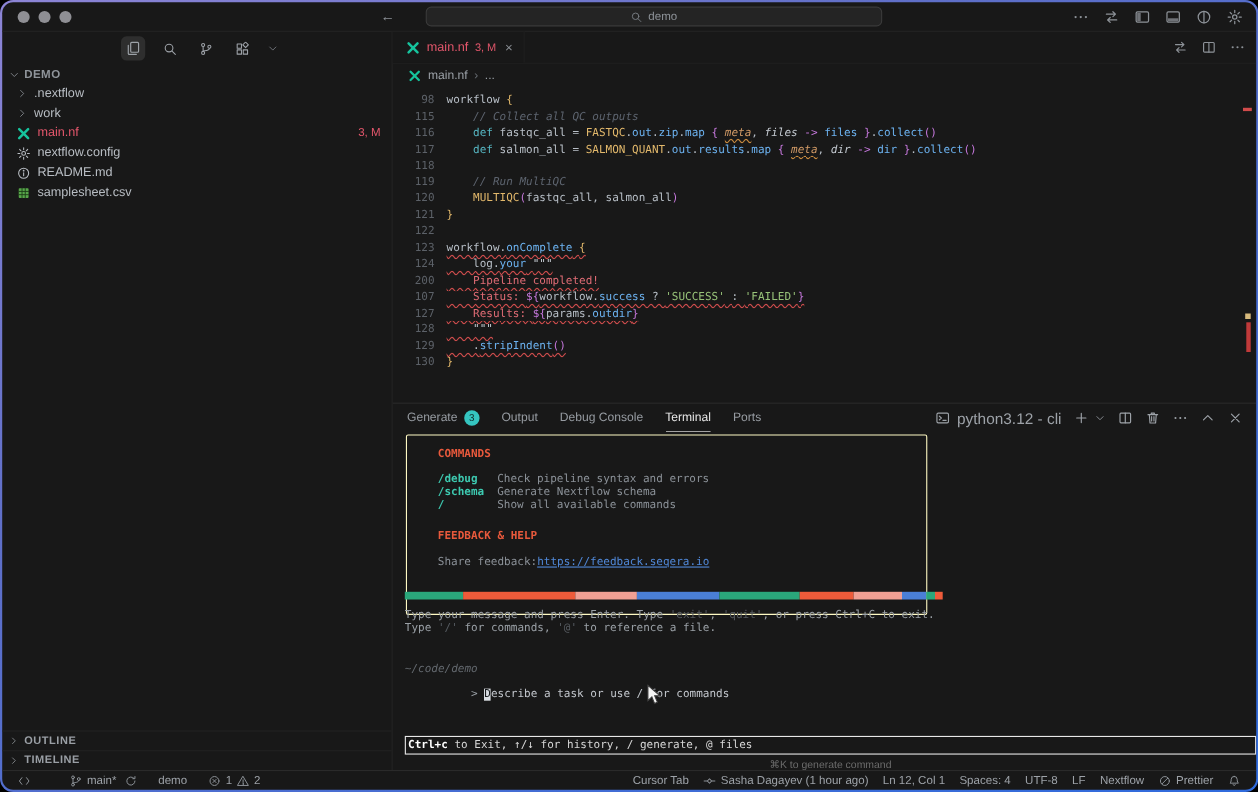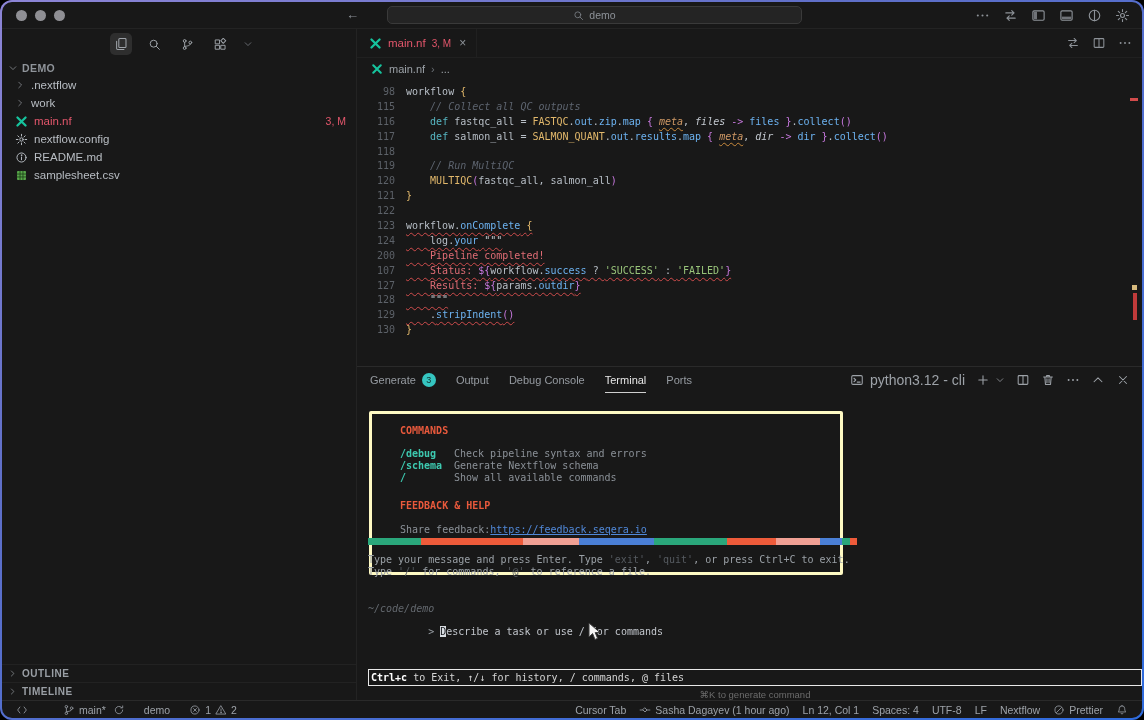--- a/index.html
+++ b/index.html
@@ -81,21 +81,21 @@
   .panel-header{height:26px;display:flex;align-items:center;padding-left:13px;gap:20px;
     font-family:"Liberation Sans",sans-serif;font-size:11px;color:#969ba1}
   .ptab{display:flex;align-items:center;gap:6px;height:100%;}
   .ptab.active{color:#e6e6e6;box-shadow:inset 0 -1px 0 #cfcfcf}
   .pbadge{width:14px;height:14px;border-radius:50%;background:#35c5c0;color:#10312f;font-size:9px;
     display:flex;align-items:center;justify-content:center}
   .panel-controls{position:absolute;right:12px;top:0;height:26px;display:flex;align-items:center;gap:11px;
     color:#9da2a8;font-family:"Liberation Sans",sans-serif;font-size:14px}
   .panel-controls .ic{width:14px;height:14px}
   .panel-controls .chev{width:10px;height:10px;margin-left:-6px}
-  .help-box{position:absolute;left:12px;top:44px;width:474px;height:164px;border:3px solid #fef9c3;
+  .help-box{position:absolute;left:12px;top:28px;width:474px;height:164px;border:1px solid #fef9c3;
     border-radius:2px;padding:11px 0 0 28px;font-size:10px;line-height:12px;color:#8b9198}
   .hb-title{color:#e8593c;font-weight:bold;margin-bottom:11px}
   .hb-row{display:flex}
   .hb-cmd{color:#3dc9b0;font-weight:bold;flex:0 0 54px}
   .hb-title2{color:#e8593c;font-weight:bold;margin-top:16px;margin-bottom:12px}
   .hb-link{color:#5088d8;font-weight:normal;text-decoration:underline}
   .gradientbar{position:absolute;left:11px;top:171px;width:489px;height:7px;display:flex}
   .gradientbar span{height:100%}
   .hint{position:absolute;left:11px;font-size:10px;color:#9aa0a6;white-space:pre}
   .hint .d{color:#565b61}
@@ -480,21 +480,21 @@
               <span style="width: 1.5%; background: rgb(42, 167, 123);"></span>
               <span style="width: 1.5%; background: rgb(238, 91, 58);"></span>
             </div>
         <div class="hint hint1" id="hint1"><span>Type your message and press Enter. Type </span><span class="d">'exit'</span><span>, </span><span class="d">'quit'</span><span>, or press Ctrl+C to exit.</span></div>
         <div class="hint hint2" id="hint2"><span>Type </span><span class="d">'/'</span><span> for commands, </span><span class="d">'@'</span><span> to reference a file.</span></div>
         <div class="cwd">~/code/demo</div>
         <div class="prompt">
           <span>&gt; </span><span class="blockcursor">D</span><span class="prompt-rest">escribe a task or use / for commands</span>
         </div>
         <div class="input-bar">
-          <b>Ctrl+c</b><span> to Exit, ↑/↓ for history, / commands, @ files</span>
+          <b>Ctrl+c</b><span> to Exit, ↑/↓ for history, / generate, @ files</span>
         </div>
         <div class="gen-hint">⌘K to generate command</div>
       </div>
     </div>
   </div>
 
   <div class="statusbar">
     <div class="sb-left">
       <span class="sb-item">
             <span class="ic">

